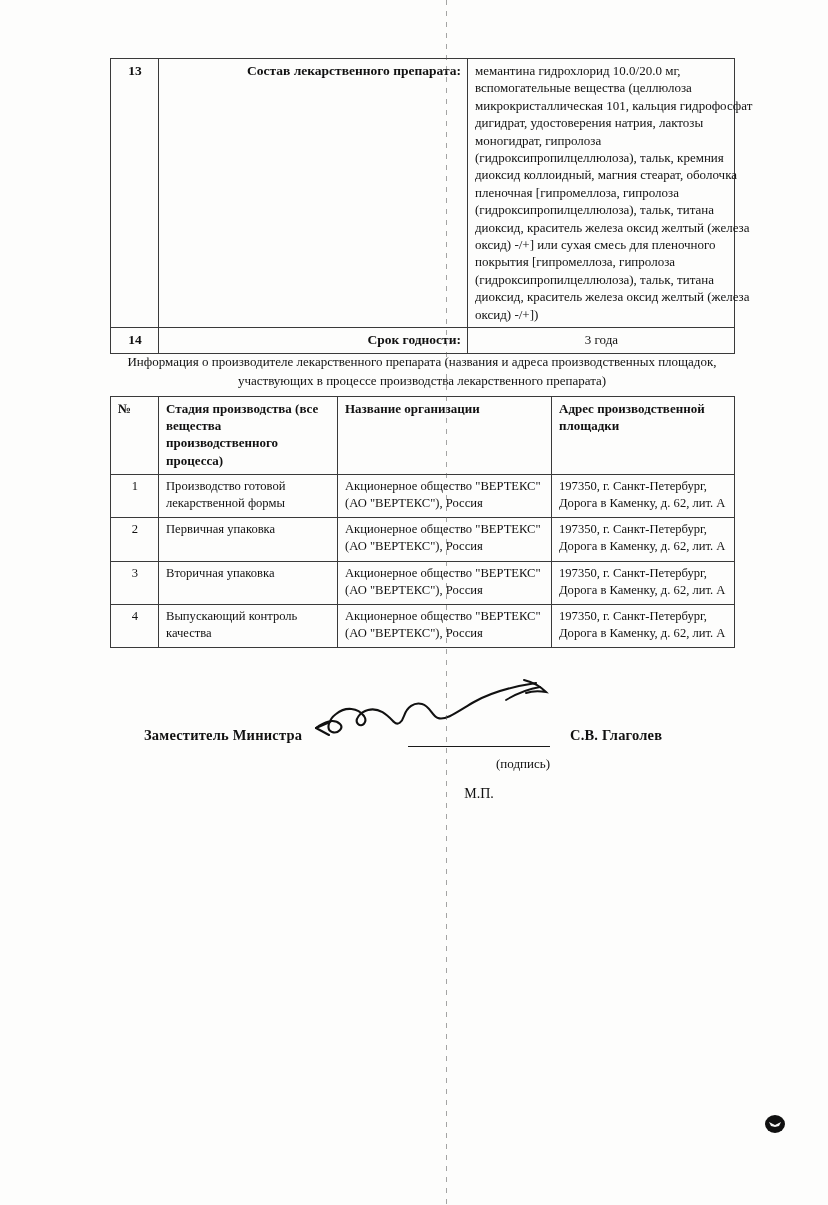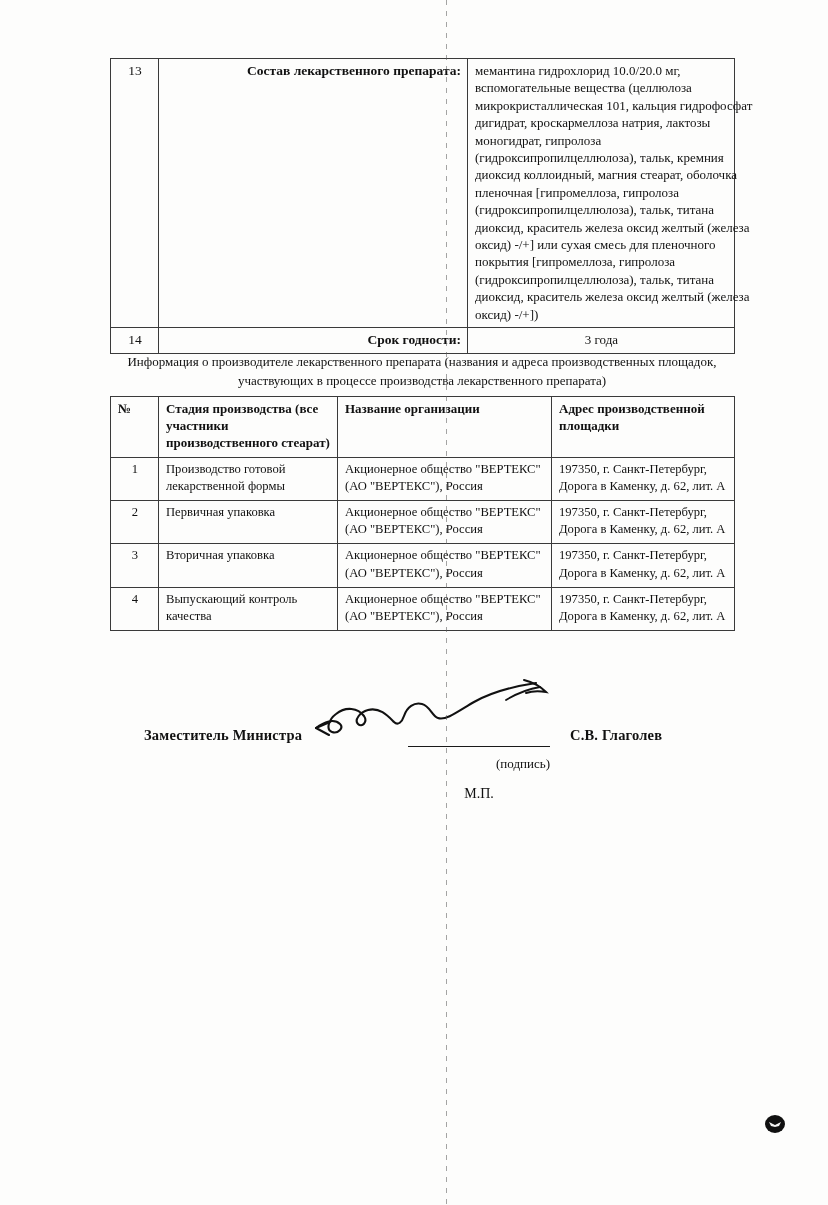--- a/index.html
+++ b/index.html
@@ -64,21 +64,21 @@
   }
   .table1 td {
     border: 1px solid #3a3a3a;
     vertical-align: top;
     padding: 3px 6px 4px 7px;
     line-height: 17.4px;
   }
   .t1-num {
     width: 34px;
     text-align: center;
-    font-weight: normal;
+    font-weight: bold;
     font-size: 13.5px;
   }
   .t1-label {
     width: 295px;
     font-weight: bold;
     font-size: 13.5px;
     text-align: right;
   }
   .t1-value {
     font-size: 13px;
@@ -201,21 +201,21 @@
 
   <table class="table1">
     <tbody>
       <tr>
         <td class="t1-num">13</td>
         <td class="t1-label">Состав лекарственного препарата:</td>
         <td class="t1-value">
           <div class="comp-line">мемантина гидрохлорид 10.0/20.0 мг,</div>
           <div class="comp-line">вспомогательные вещества (целлюлоза</div>
           <div class="comp-line">микрокристаллическая 101, кальция гидрофосфат</div>
-          <div class="comp-line">дигидрат, кроскармеллоза натрия, лактозы</div>
+          <div class="comp-line">дигидрат, удостоверения натрия, лактозы</div>
           <div class="comp-line">моногидрат, гипролоза</div>
           <div class="comp-line">(гидроксипропилцеллюлоза), тальк, кремния</div>
           <div class="comp-line">диоксид коллоидный, магния стеарат, оболочка</div>
           <div class="comp-line">пленочная [гипромеллоза, гипролоза</div>
           <div class="comp-line">(гидроксипропилцеллюлоза), тальк, титана</div>
           <div class="comp-line">диоксид, краситель железа оксид желтый (железа</div>
           <div class="comp-line">оксид) -/+] или сухая смесь для пленочного</div>
           <div class="comp-line">покрытия [гипромеллоза, гипролоза</div>
           <div class="comp-line">(гидроксипропилцеллюлоза), тальк, титана</div>
           <div class="comp-line">диоксид, краситель железа оксид желтый (железа</div>
@@ -229,21 +229,21 @@
       </tr>
     </tbody>
   </table>
 
   <div class="intro">Информация о производителе лекарственного препарата (названия и адреса производственных площадок, участвующих в процессе производства лекарственного препарата)</div>
 
   <table class="table2">
     <thead>
       <tr>
         <th class="col-num">№</th>
-        <th class="col-stage">Стадия производства (все участники производственного стеарат)</th>
+        <th class="col-stage">Стадия производства (все вещества производственного процесса)</th>
         <th class="col-org">Название организации</th>
         <th class="col-addr">Адрес производственной площадки</th>
       </tr>
     </thead>
     <tbody>
       <tr>
         <td class="col-num">1</td>
         <td class="col-stage">Производство готовой лекарственной формы</td>
         <td class="col-org">Акционерное общество "ВЕРТЕКС" (АО "ВЕРТЕКС"), Россия</td>
         <td class="col-addr">197350, г. Санкт-Петербург, Дорога в Каменку, д. 62, лит. А</td>

